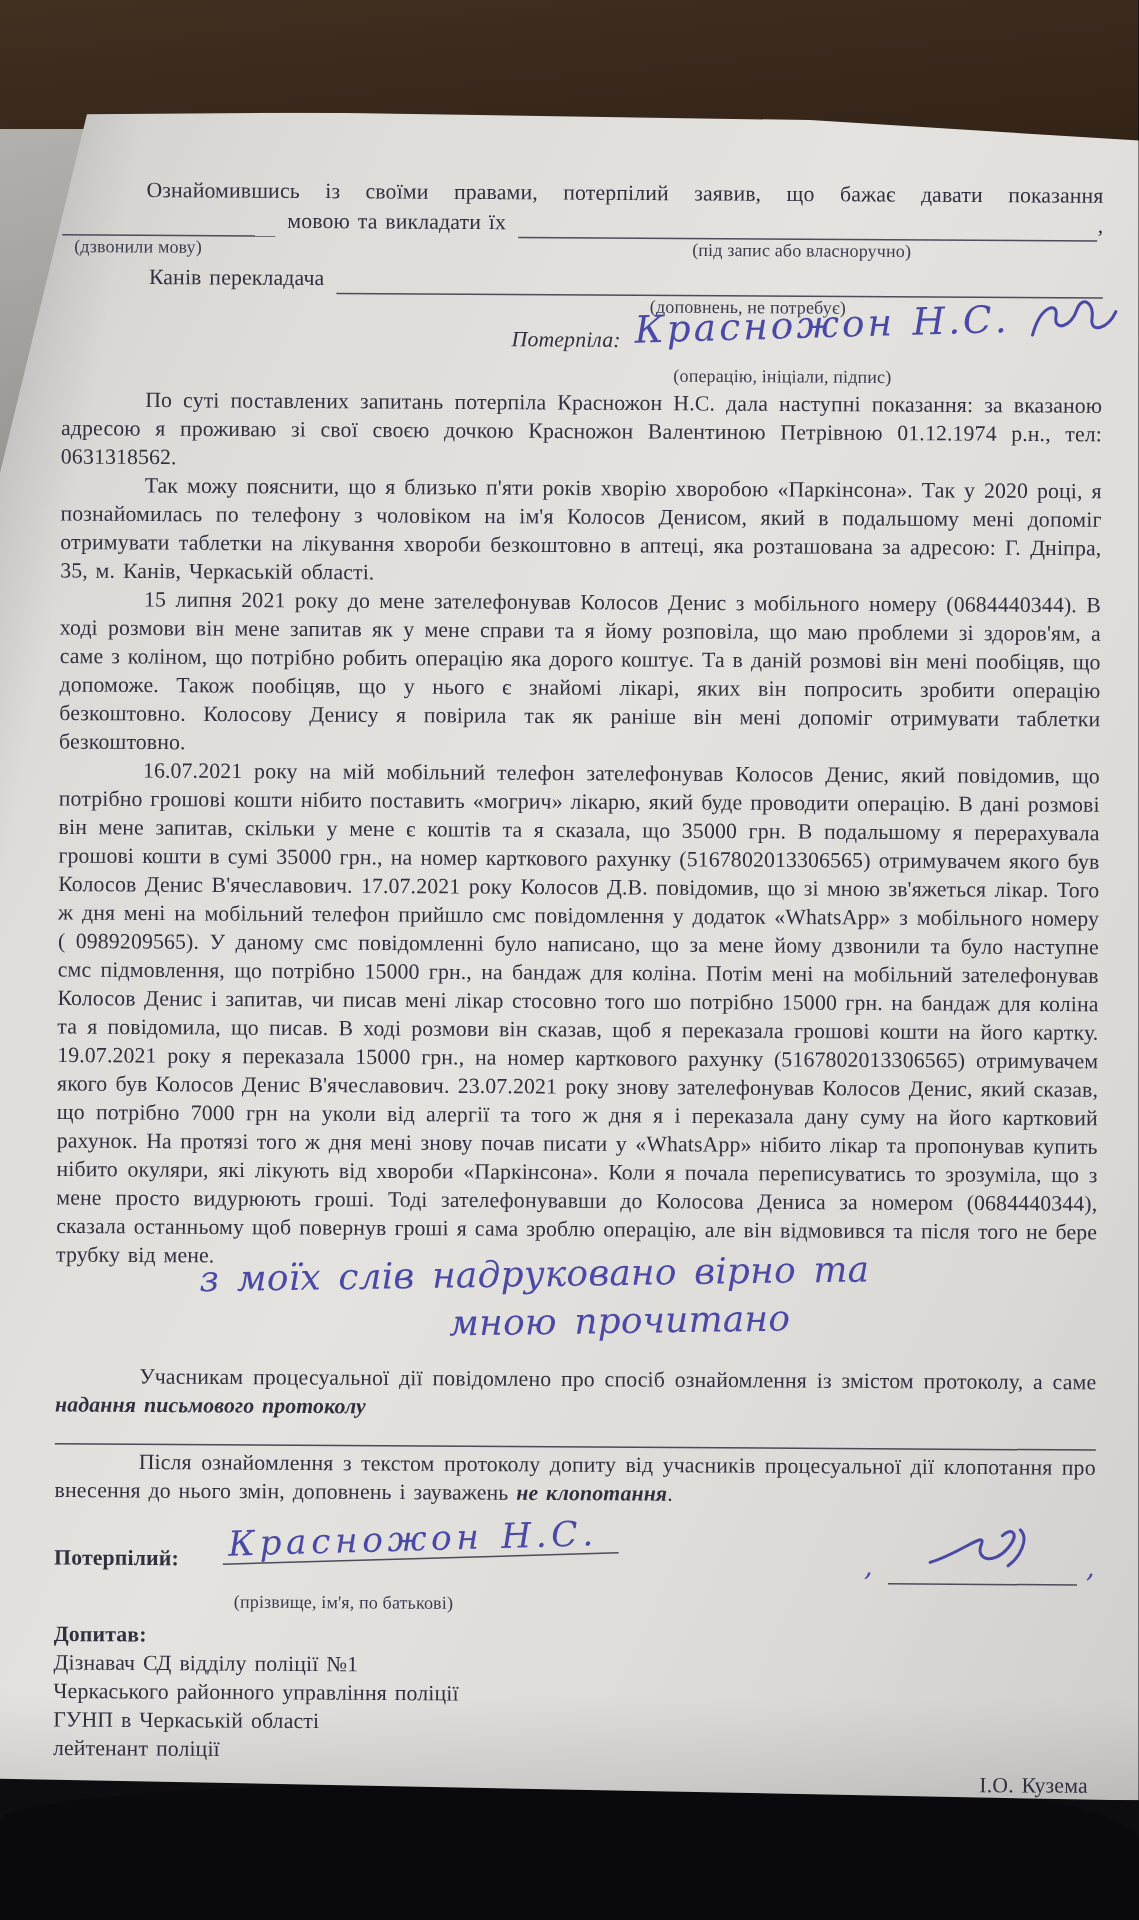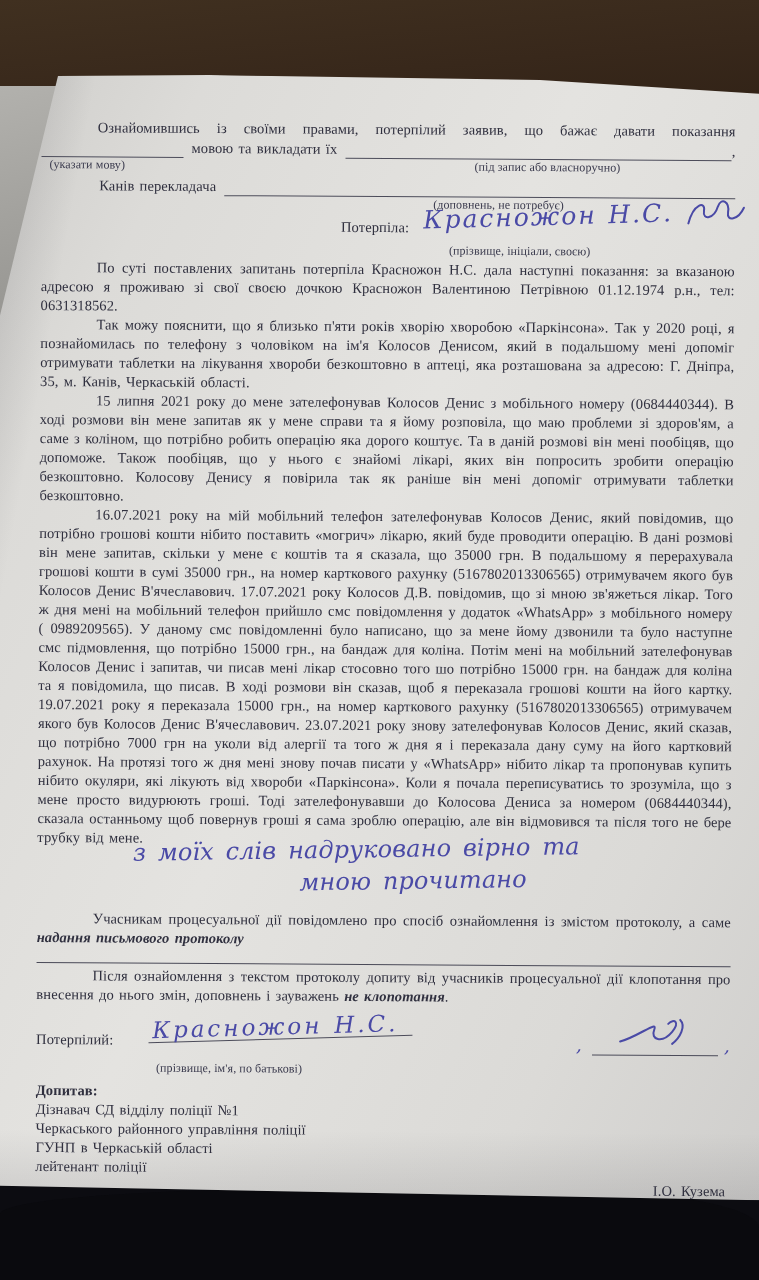--- a/index.html
+++ b/index.html
@@ -45,38 +45,38 @@
   .force-justify{text-align:justify;text-align-last:justify;padding-left:56px;}
   .blank-row{display:flex;align-items:flex-end;height:20px;}
   .blank{display:inline-block;border-bottom:1px solid #4c4c5a;}
   .b1{width:142px;}
   .mid{padding:0 8px;white-space:nowrap;}
   .fill{flex:1;border-bottom:1px solid #4c4c5a;}
   .caption-row{position:relative;height:17px;font-size:12px;line-height:15px;color:#3b3b4e;text-align:left;word-spacing:0;}
   .caption-row span{position:absolute;white-space:nowrap;}
   .translator-row{display:flex;align-items:flex-end;height:21px;padding-left:58px;}
   .victim-row{position:relative;height:29px;text-align:left;}
-  .victim-label{position:absolute;left:300px;top:4px;}
+  .victim-label{position:absolute;left:300px;top:4px;font-style:italic;}
   .hw{
     font-style:italic;color:#4a4aa6;white-space:nowrap;
     font-family:"DejaVu Serif","Liberation Serif",serif;
   }
   .sig-top{position:absolute;left:382px;top:-13px;font-size:25px;transform:rotate(-2deg);letter-spacing:2px;}
   .sig-top svg,.sig-bottom svg{vertical-align:middle;}
   p.body-par{margin:0;text-indent:56px;}
   .hw-note{
     margin-top:-16px;transform:rotate(-1.2deg);text-align:left;word-spacing:4px;
   }
   .hw-note .l1{display:block;padding-left:96px;font-size:24px;line-height:32px;}
   .hw-note .l2{display:block;padding-left:262px;font-size:24px;line-height:32px;}
   .closing{margin-top:14px;text-indent:56px;}
   .emph{font-weight:bold;font-style:italic;}
   .rule{border:none;border-top:1.5px solid #494957;margin:5px 0 3px 0;}
   .victim2-row{position:relative;height:42px;margin-top:6px;text-align:left;}
-  .victim2-label{position:absolute;left:0;top:12px;font-weight:normal;}
+  .victim2-label{position:absolute;left:0;top:12px;font-weight:bold;}
   .sig-bottom{position:absolute;left:112px;top:-2px;font-size:23px;transform:rotate(-2deg);letter-spacing:3px;border-bottom:1px solid #4c4c5a;padding:0 14px 2px 4px;}
   .mark-left{position:absolute;left:540px;top:14px;font-size:18px;color:#4a4aa6;}
   .mark-right{position:absolute;left:688px;top:14px;font-size:18px;color:#4a4aa6;}
   .flourish-wrap{position:absolute;left:556px;top:-6px;width:126px;border-bottom:1px solid #4c4c5a;text-align:center;}
   .caption2{left:120px;text-align:center;}
   .interrogator{margin-top:4px;text-align:left;}
   .interrogator .head{font-weight:bold;}
   .interrogator div{line-height:19px;}
   .examiner-name{text-align:right;margin-top:2px;padding-right:4px;text-align-last:right;}
 </style>
@@ -94,22 +94,22 @@
     <div class="force-justify">Ознайомившись із своїми правами, потерпілий заявив, що бажає давати показання</div>
 
     <div class="blank-row">
       <span class="blank b1"></span>
       <span class="mid">мовою та викладати їх</span>
       <span class="fill"></span>
       <span>,</span>
     </div>
 
     <div class="caption-row">
-      <span style="left:8px">(указати мову)</span>
-      <span style="left:433px">(під запис або власноручно)</span>
+      <span style="left:8px">(дзвонили мову)</span>
+      <span style="left:420px">(під запис або власноручно)</span>
     </div>
 
     <div class="translator-row">
       <span>Канів перекладача</span>
       <span class="fill" style="margin-left:8px"></span>
     </div>
 
     <div class="caption-row">
       <span style="left:392px">(доповнень, не потребує)</span>
     </div>
@@ -117,21 +117,21 @@
     <div class="victim-row">
       <span class="victim-label">Потерпіла:</span>
       <span class="hw sig-top"><span>Красножон Н.С.</span>
         <svg width="64" height="30" viewBox="0 0 64 30">
           <path d="M4 24 C10 4, 22 2, 20 12 C18 22, 30 20, 34 8 C38 -2, 46 4, 44 14 C42 24, 54 22, 60 10" stroke="#4a4aa6" stroke-width="2" fill="none" stroke-linecap="round"></path>
         </svg>
       </span>
     </div>
 
     <div class="caption-row">
-      <span style="left:408px">(прізвище, ініціали, своєю)</span>
+      <span style="left:408px">(операцію, ініціали, підпис)</span>
     </div>
 
     <p class="body-par">По суті поставлених запитань потерпіла Красножон Н.С. дала наступні показання: за вказаною адресою я проживаю зі свої своєю дочкою Красножон Валентиною Петрівною 01.12.1974 р.н., тел: 0631318562.</p>
     <p class="body-par">Так можу пояснити, що я близько п'яти років хворію хворобою «Паркінсона». Так у 2020 році, я познайомилась по телефону з чоловіком на ім'я Колосов Денисом, який в подальшому мені допоміг отримувати таблетки на лікування хвороби безкоштовно в аптеці, яка розташована за адресою: Г. Дніпра, 35, м. Канів, Черкаській області.</p>
     <p class="body-par">15 липня 2021 року до мене зателефонував Колосов Денис з мобільного номеру (0684440344). В ході розмови він мене запитав як у мене справи та я йому розповіла, що маю проблеми зі здоров'ям, а саме з коліном, що потрібно робить операцію яка дорого коштує. Та в даній розмові він мені пообіцяв, що допоможе. Також пообіцяв, що у нього є знайомі лікарі, яких він попросить зробити операцію безкоштовно. Колосову Денису я повірила так як раніше він мені допоміг отримувати таблетки безкоштовно.</p>
     <p class="body-par">16.07.2021 року на мій мобільний телефон зателефонував Колосов Денис, який повідомив, що потрібно грошові кошти нібито поставить «могрич» лікарю, який буде проводити операцію. В дані розмові він мене запитав, скільки у мене є коштів та я сказала, що 35000 грн. В подальшому я перерахувала грошові кошти в сумі 35000 грн., на номер карткового рахунку (5167802013306565) отримувачем якого був Колосов Денис В'ячеславович. 17.07.2021 року Колосов Д.В. повідомив, що зі мною зв'яжеться лікар. Того ж дня мені на мобільний телефон прийшло смс повідомлення у додаток «WhatsApp» з мобільного номеру ( 0989209565). У даному смс повідомленні було написано, що  за мене йому дзвонили та було наступне смс підмовлення, що потрібно 15000 грн., на бандаж для коліна. Потім мені на мобільний зателефонував Колосов Денис і запитав, чи писав мені лікар стосовно того шо потрібно 15000 грн. на бандаж для коліна  та я повідомила, що писав. В ході розмови він сказав, щоб я переказала грошові кошти на його картку. 19.07.2021 року я переказала 15000 грн., на номер карткового рахунку (5167802013306565) отримувачем якого був Колосов Денис В'ячеславович. 23.07.2021 року знову зателефонував Колосов Денис, який сказав, що потрібно 7000 грн на уколи від алергії та того ж дня я і переказала дану суму на його картковий рахунок.  На протязі того ж дня мені знову почав писати у «WhatsApp» нібито лікар та пропонував купить нібито окуляри, які лікують від хвороби «Паркінсона». Коли я почала переписуватись то зрозуміла, що з мене просто видурюють гроші. Тоді зателефонувавши до  Колосова Дениса за номером (0684440344), сказала останньому щоб повернув гроші я сама зроблю операцію, але він відмовився та після того не бере трубку від мене.</p>
 
     <div class="hw hw-note">
       <span class="l1">з моїх слів надруковано вірно та</span>
       <span class="l2">мною прочитано</span>

